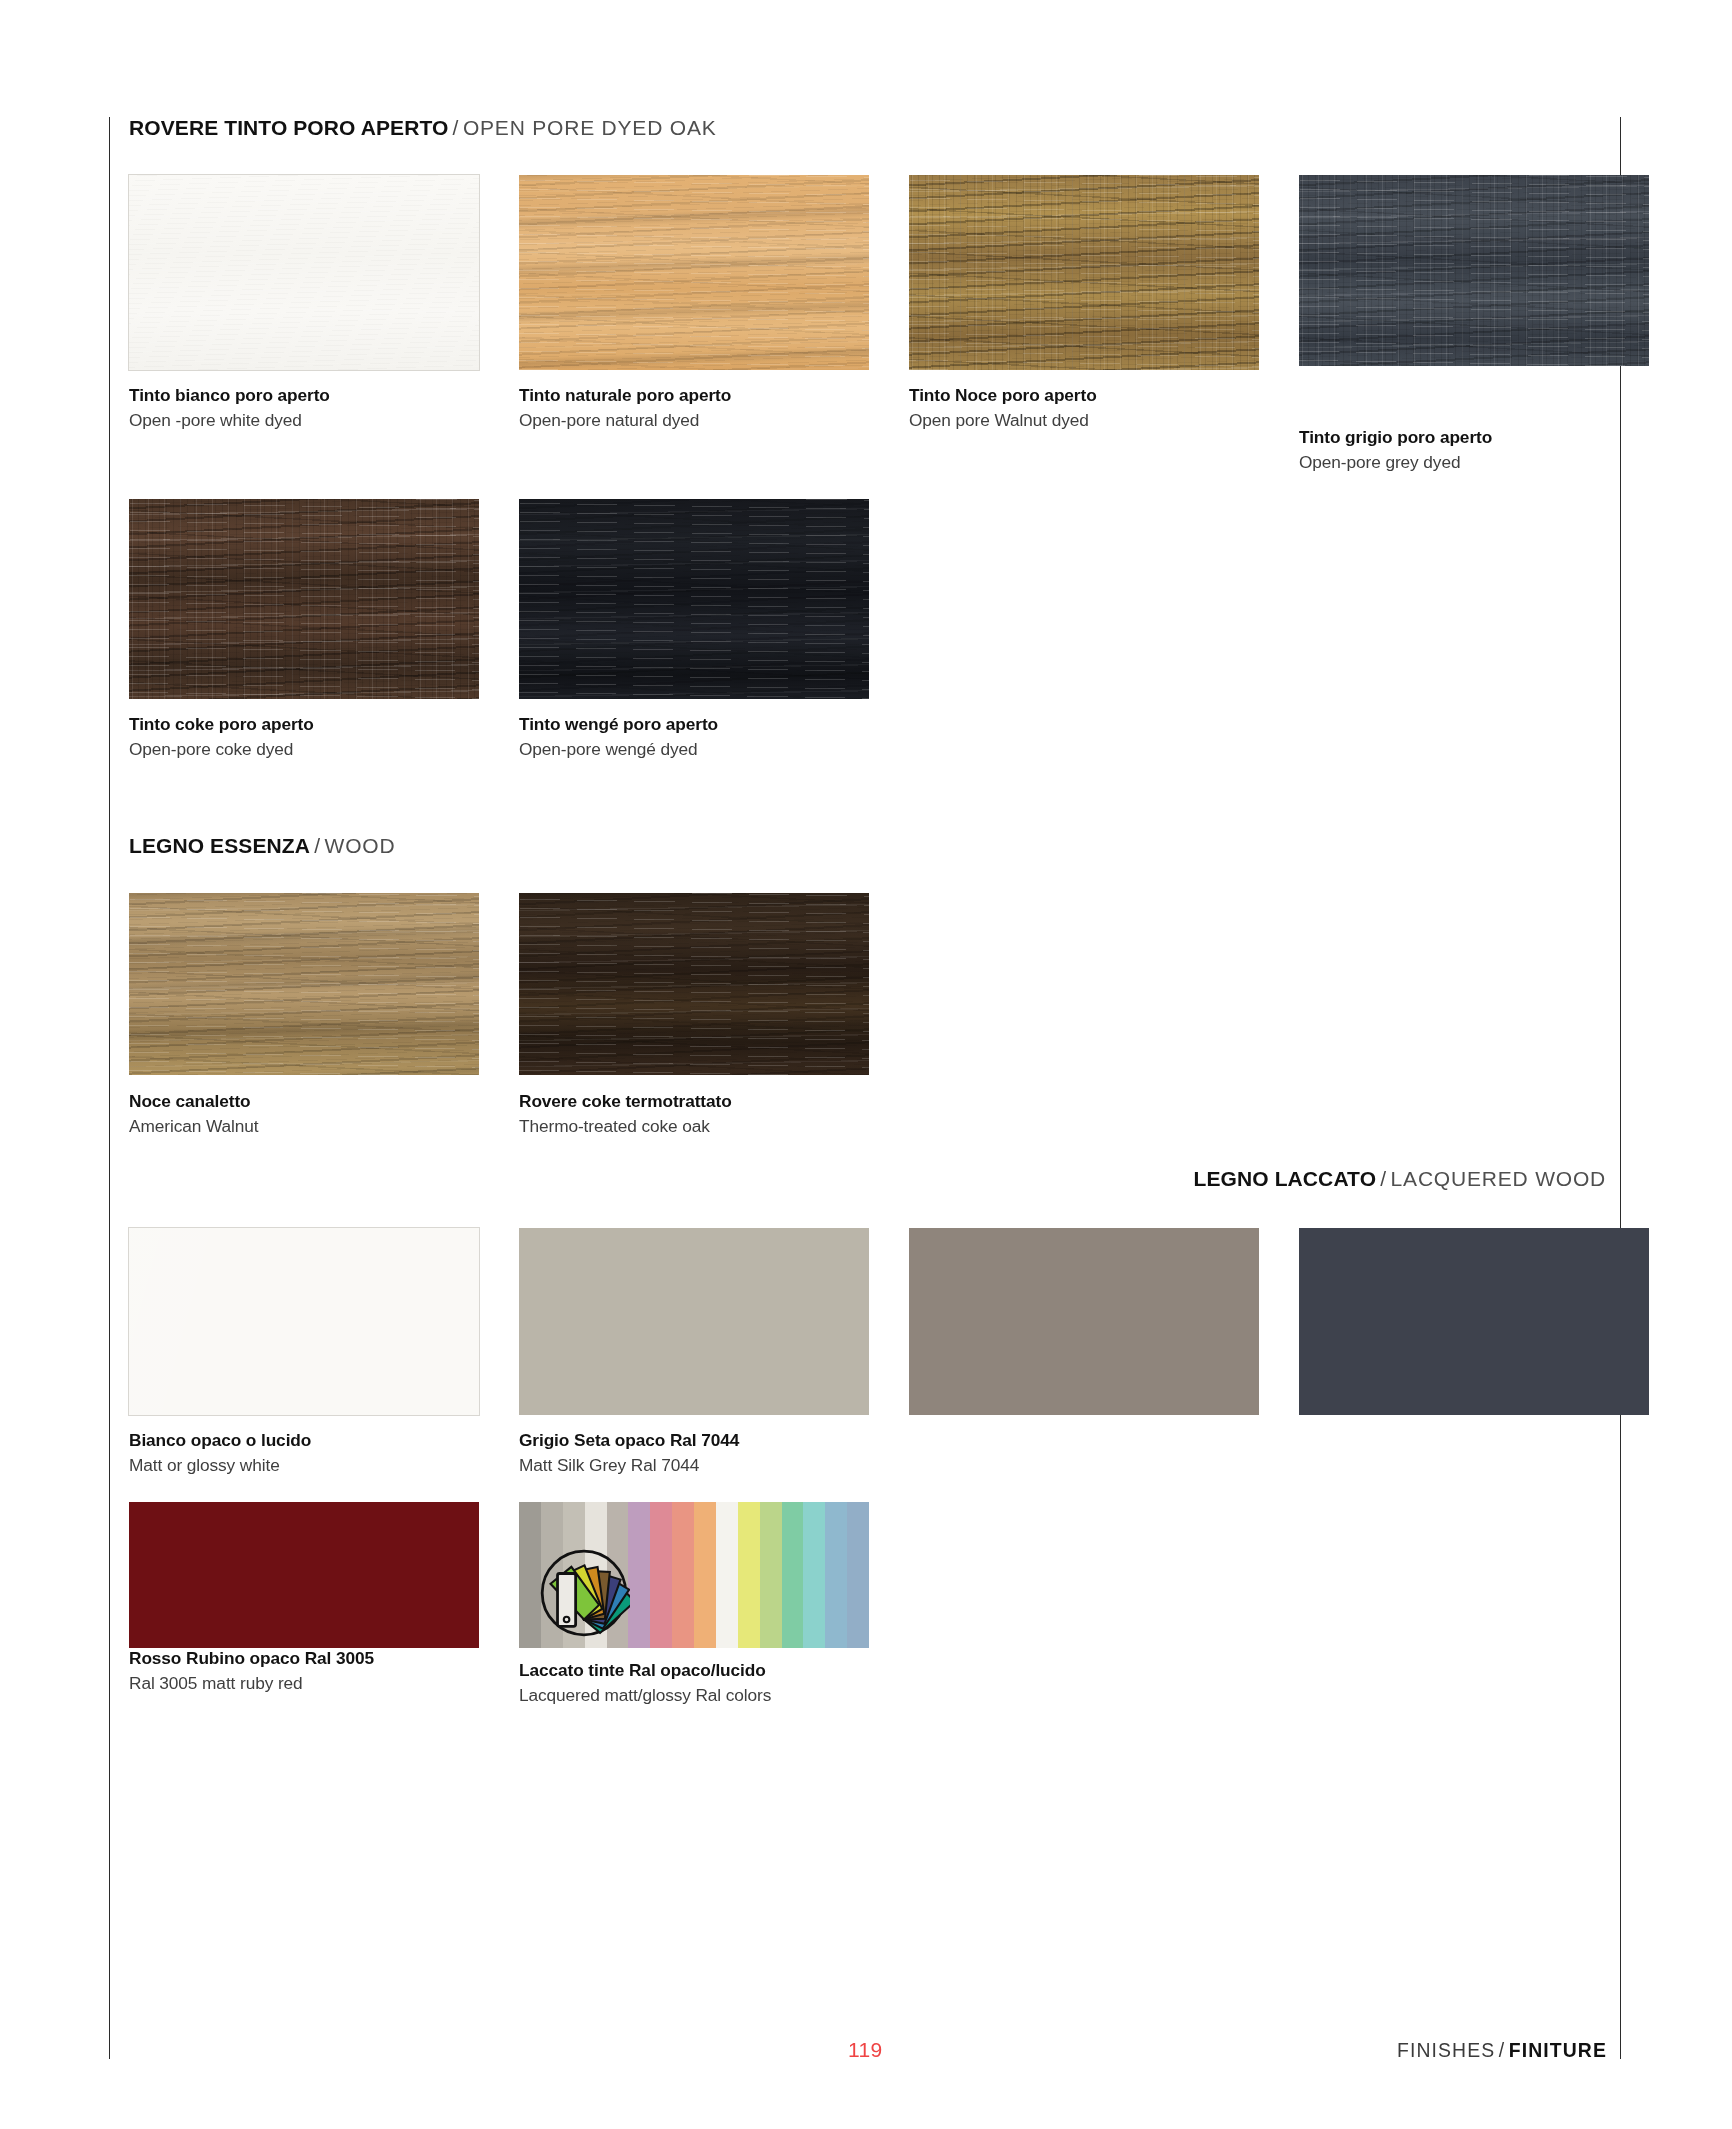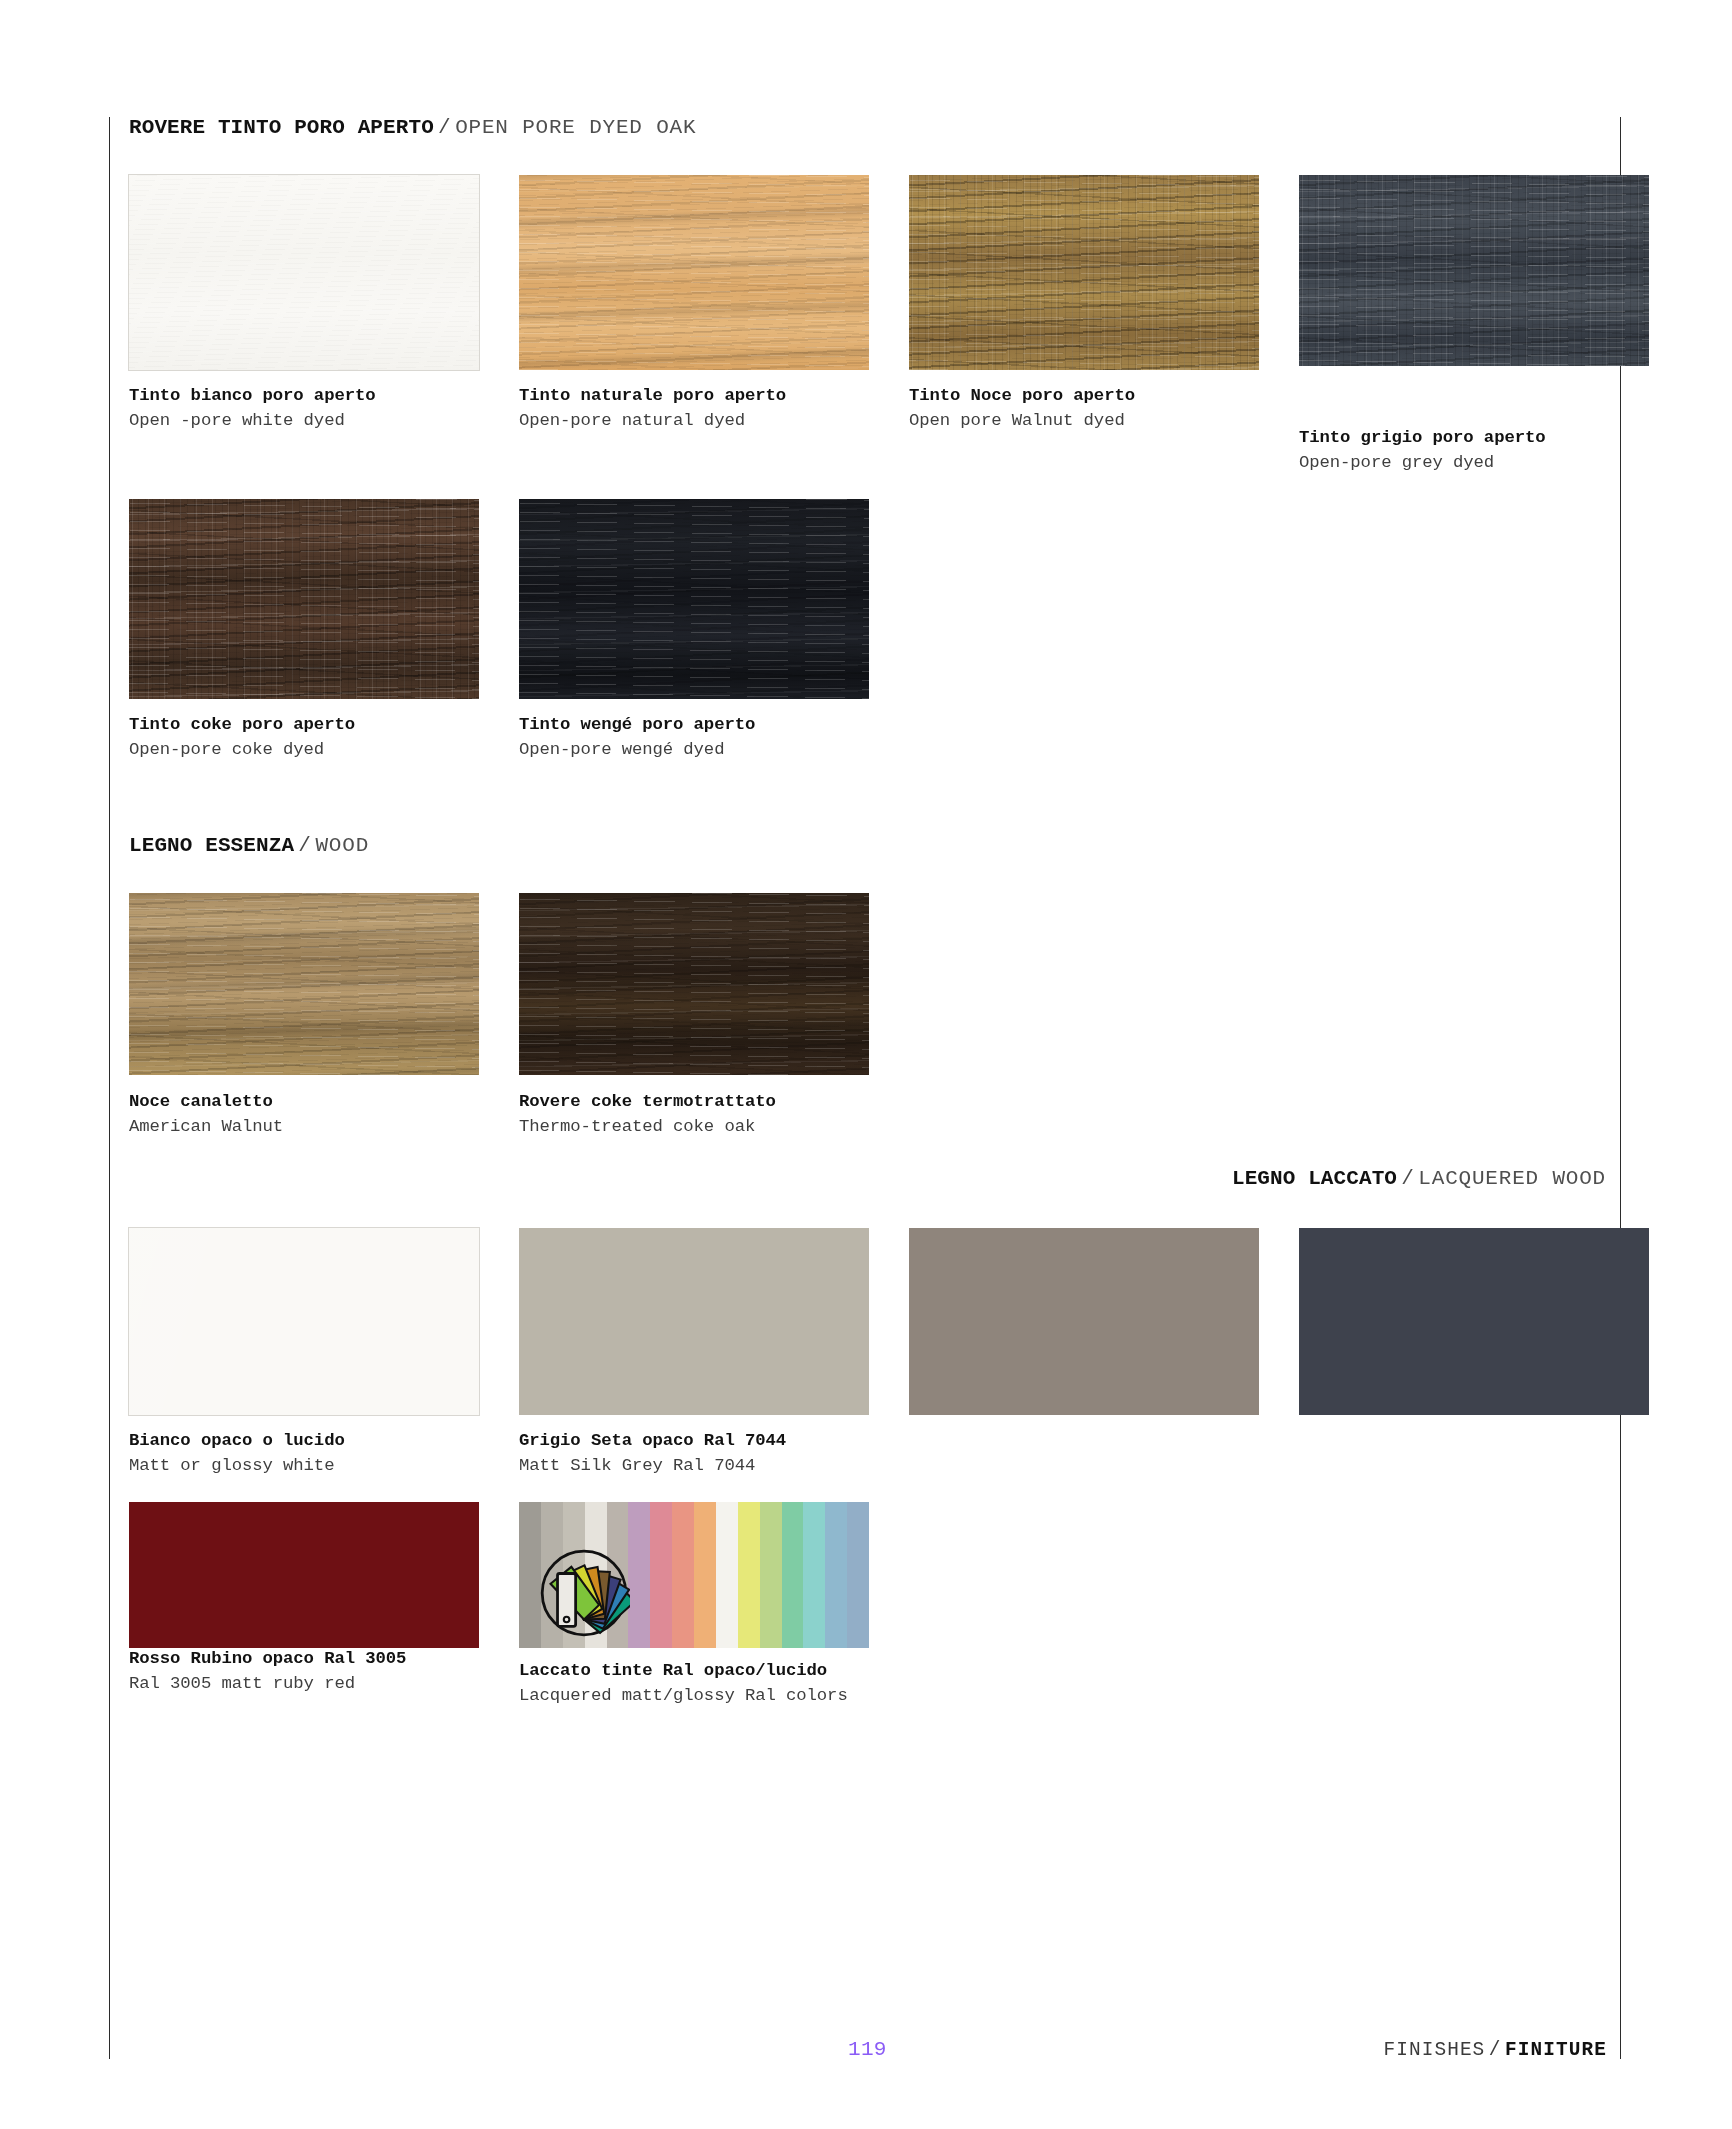--- a/index.html
+++ b/index.html
@@ -14,21 +14,20 @@
     font-family: "Liberation Sans", sans-serif;
     color: #1a1a1a;
     overflow: hidden;
   }
 
   
   .page {
     position: absolute;
     inset: 0;
     background: #ffffff;
-    font-family: Liberation Mono, monospace;
   }
   .rule-left {
     position: absolute;
     left: 109px;
     top: 117px;
     width: 1.4px;
     height: 1942px;
     background: #2b2b2b;
   }
   .rule-right {
@@ -202,21 +201,21 @@
     left: 0; right: 0;
     top: 2038px;
     height: 42px;
   }
   .page-num {
     position: absolute;
     left: 848px;
     top: 0;
     font-size: 21px;
     font-weight: 400;
-    color: #8b5cf6;
+    color: #ef4444;
     letter-spacing: 0.3px;
   }
   .footer-label {
     position: absolute;
     right: 126px;
     top: 1.4px;
     font-size: 19.4px;
     letter-spacing: 1.1px;
     white-space: nowrap;
   }

